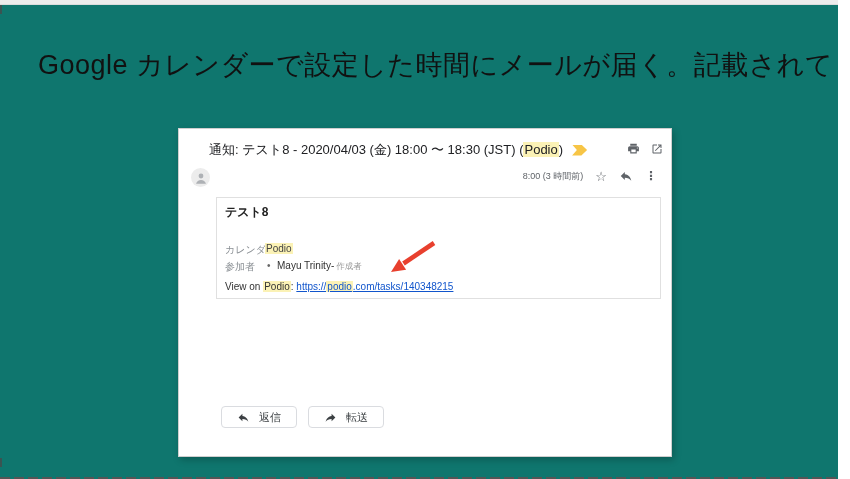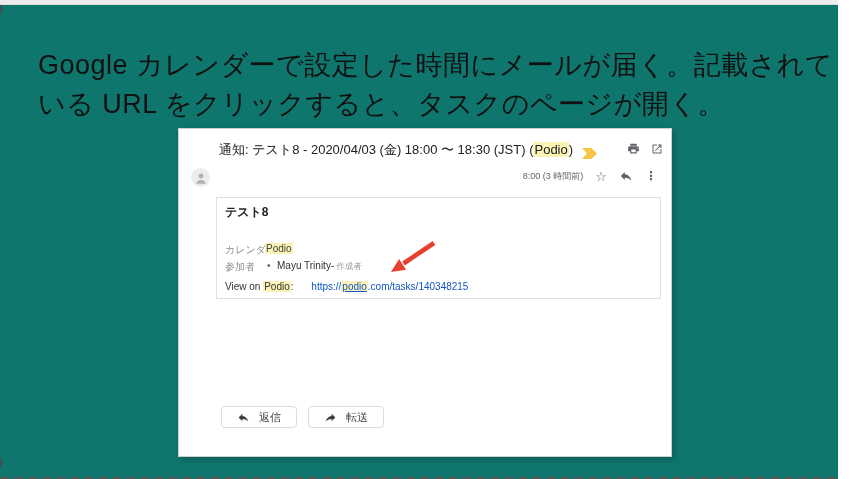--- a/index.html
+++ b/index.html
@@ -12,21 +12,21 @@
   .bottom-dashes{position:absolute;left:0;bottom:0;width:850px;height:2px;
     background:repeating-linear-gradient(to right,#555 0 10px,transparent 10px 14px);}
 
   .caption{position:absolute;left:38px;top:46px;width:800px;color:#111;font-size:27px;line-height:39px;letter-spacing:.5px;}
 
   
   .gmail-panel{
     position:absolute;left:178px;top:128px;width:494px;height:329px;background:#fff;
     border:1px solid #cfcfcf;box-shadow:2px 3px 7px rgba(0,0,0,.22);box-sizing:border-box;
   }
-  .subject-row{position:absolute;left:40px;top:12px;right:60px;display:flex;align-items:flex-end;}
+  .subject-row{position:absolute;left:30px;top:12px;right:60px;display:flex;align-items:center;}
   .subject{font-size:13px;color:#202124;white-space:nowrap;}
   mark.hl{background:#fbf2b6;color:inherit;padding:0 1px;}
   .imp-marker{display:inline-block;width:15px;height:11px;margin-left:9px;background:#f7c546;
     clip-path:polygon(0% 0%,62% 0%,100% 50%,62% 100%,0% 100%,32% 50%);}
   .hdr-icons{position:absolute;right:8px;top:13px;display:flex;gap:11px;align-items:center;}
   .hdr-icons svg{display:block;}
 
   .sender-row{position:absolute;left:12px;top:38px;right:12px;height:30px;}
   .avatar{position:absolute;left:0;top:1px;width:19px;height:19px;border-radius:50%;background:#ececec;overflow:hidden;}
   .avatar svg{position:absolute;left:1.5px;top:2px;}
@@ -44,41 +44,40 @@
   .ev-title{position:absolute;left:8px;top:6px;font-size:12px;font-weight:bold;color:#222;}
   .ev-row{position:absolute;left:8px;right:8px;height:13px;}
   .ev-row .lbl{position:absolute;left:0;top:0;color:#8a8f94;}
   .ev-row .val{position:absolute;left:40px;top:0;color:#444;white-space:nowrap;}
   .ev-row.r1{top:26px;} .ev-row.r2{top:45px;} .ev-row.r3{top:62px;}
   .details-link{position:absolute;right:0;top:0;color:#1155cc;font-weight:bold;text-decoration:underline;cursor:pointer;}
   .bullet{position:absolute;left:42px;top:0;color:#666;}
   .attendee{position:absolute;left:52px;top:0;color:#333;white-space:nowrap;}
   .attendee .note{font-size:8.5px;color:#9a9a9a;margin-left:2px;}
   .view-row{position:absolute;left:8px;top:83px;white-space:nowrap;color:#333;}
-  .view-row a{color:#1155cc;cursor:pointer;margin-left:15px;}
+  .view-row a{color:#1155cc;text-decoration:underline;cursor:pointer;}
   .view-row a mark.hl{color:#1155cc;text-decoration:underline;}
 
   .arrow-svg{position:absolute;left:205px;top:108px;pointer-events:none;}
 
   .btn-row{position:absolute;left:42px;top:277px;display:flex;gap:11px;}
   .gbtn{display:inline-flex;align-items:center;gap:9px;height:22px;padding:0 15px;
     background:#fff;border:1px solid #dadce0;border-radius:4px;font-size:11px;color:#3c4043;
     font-family:inherit;cursor:pointer;box-sizing:border-box;}
 </style>
 </head>
 <body>
 
 <div class="stage">
   <div class="topbar"></div>
   <div class="edge-mark" style="top:5px;"></div>
   <div class="edge-mark" style="top:458px;"></div>
 
   <div class="caption">
     <div>Google カレンダーで設定した時間にメールが届く。記載されて</div>
-    <div>いる URL をクリックすると、タスクのページが開く。</div>
   </div>
 
   <div class="gmail-panel">
 
     <div class="subject-row">
       <span class="subject"><span>通知: テスト8 - 2020/04/03 (金) 18:00 〜 18:30 (JST) (</span><mark class="hl">Podio</mark><span>)</span></span>
       <span class="imp-marker"></span>
     </div>
 
     <div class="hdr-icons">

